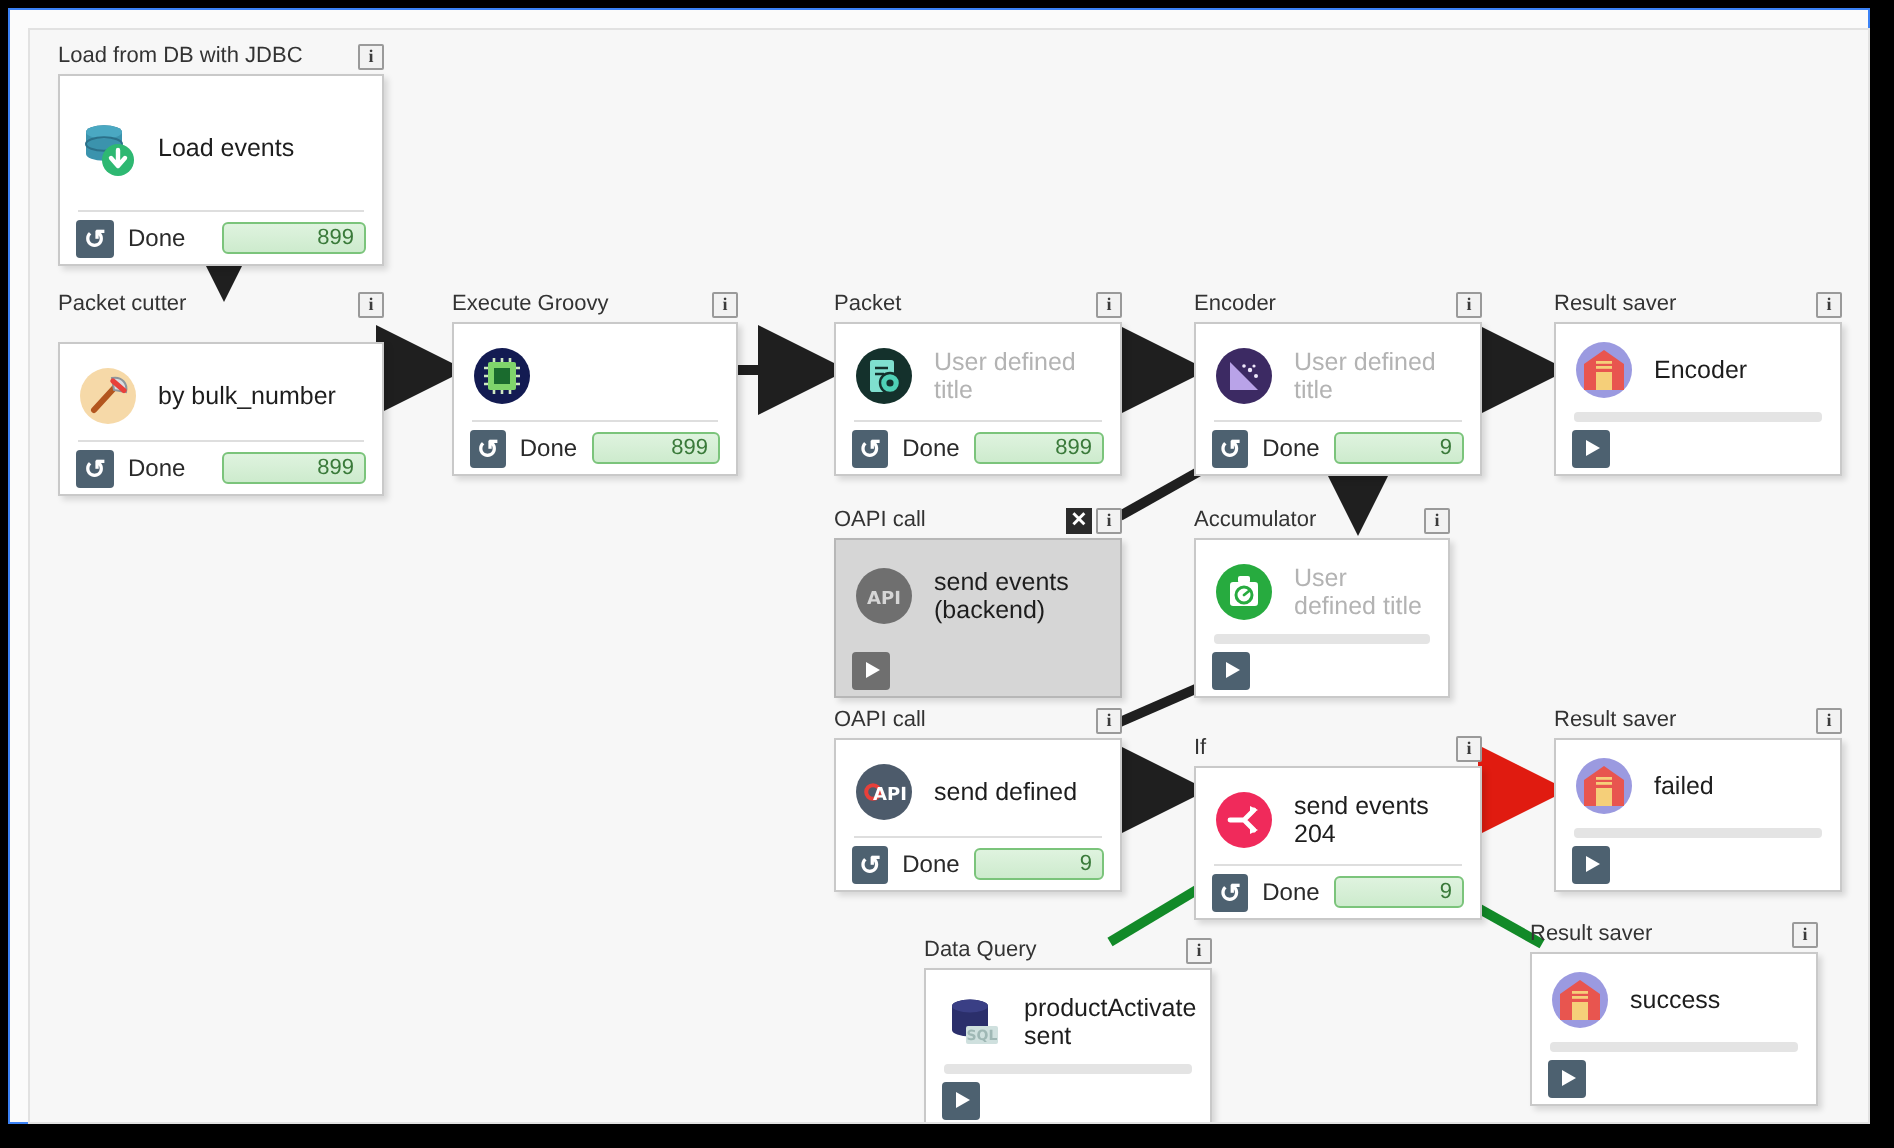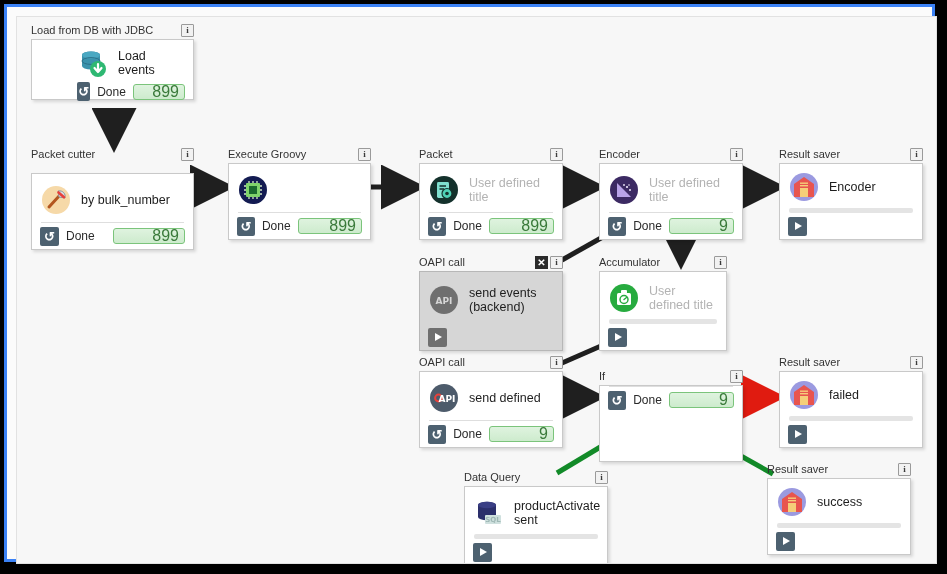--- a/index.html
+++ b/index.html
@@ -8,21 +8,21 @@
     background:#000;
     font-family:"Liberation Sans", sans-serif;
     overflow:hidden;
   }
   #stage{position:relative;width:947px;height:574px;}
 
   
   #frame{
     position:absolute;left:4px;top:4px;width:931px;height:558px;
     background:#fbfbfb;
-    border:3px solid #3b82f6;
+    border:1px solid #3b82f6;
     box-shadow:3px 3px 6px rgba(0,0,0,.55);
     box-sizing:border-box;
   }
   #canvas{
     position:absolute;left:9px;top:9px;width:921px;height:548px;
     background:#f7f7f7;
     border:1px solid #e2e2e2;
     box-sizing:border-box;
     overflow:hidden;
   }
@@ -69,21 +69,21 @@
   .node-label.ghost{color:#b3b3b3;}
   .sep{height:1px;background:#dedede;margin:0 9px;}
   .node-foot{
     height:26px;display:flex;align-items:center;padding:0 8px;gap:7px;
   }
   .status-txt{font-size:12px;color:#2a2a2a;}
   .progress{
     margin-left:auto;height:16px;border:1px solid #7bc47b;border-radius:3px;
     background:linear-gradient(#dff3df,#cdebcd);
     display:flex;align-items:center;justify-content:flex-end;
-    padding-right:5px;font-size:16px;color:#3a7a3a;box-sizing:border-box;
+    padding-right:5px;font-size:11px;color:#3a7a3a;box-sizing:border-box;
   }
   .flatbar{height:5px;background:#e4e4e4;margin:0 9px;border-radius:2px;}
 
   
   .icn{width:30px;height:30px;flex:0 0 30px;position:relative;}
   .icn svg{display:block;width:30px;height:30px;}
 
   
   .btn-run{
     width:19px;height:19px;background:#4d6170;border-radius:2px;
@@ -145,21 +145,21 @@
         <path d="M690,420 L756,457" stroke="#128a28" stroke-width="5" fill="none"></path>
       </svg>
 
       <div class="node" id="n-load" style="left:14px;top:6px;width:163px;">
         <div class="node-head">
           <span class="node-title">Load from DB with JDBC</span>
           <span class="head-btns">
             <span class="ibtn">i</span>
           </span>
         </div>
-        <div class="node-body" style="height:61px;padding-left:37px;">
+        <div class="node-body" style="height:96px;">
           <div class="node-main">
             <span class="icn">
               <svg viewBox="0 0 30 30">
                 <ellipse cx="13" cy="7" rx="9" ry="3.4" fill="#2f7d96"></ellipse>
                 <path d="M4,7 L4,18 a9,3.4 0 0 0 18,0 L22,7 Z" fill="#3b93ad"></path>
                 <ellipse cx="13" cy="7" rx="9" ry="3.4" fill="#4aa8c2"></ellipse>
                 <ellipse cx="13" cy="13" rx="9" ry="3.4" fill="none" stroke="#2b7089" stroke-width="1"></ellipse>
                 <circle cx="20" cy="21" r="8" fill="#2eb872"></circle>
                 <path d="M20,16 L20,23 M16.5,20 L20,24 L23.5,20" stroke="#fff" stroke-width="2.2" fill="none" stroke-linecap="round" stroke-linejoin="round"></path>
               </svg>
@@ -404,20 +404,31 @@
       </div>
 
       <div class="node" id="n-if" style="left:582px;top:352px;width:144px;">
         <div class="node-head">
           <span class="node-title">If</span>
           <span class="head-btns">
             <span class="ibtn">i</span>
           </span>
         </div>
         <div class="node-body" style="height:77px;">
+          <div class="node-main">
+            <span class="icn">
+              <svg viewBox="0 0 30 30">
+                <circle cx="15" cy="15" r="14" fill="#f02a5b"></circle>
+                <path d="M8,15 L15,15 M15,15 L20,10 M15,15 L20,20" stroke="#fff" stroke-width="2.4" fill="none" stroke-linecap="round" stroke-linejoin="round"></path>
+                <path d="M18,8 L22,10 L18,12" fill="#fff"></path>
+                <path d="M18,18 L22,20 L18,22" fill="#fff"></path>
+              </svg>
+            </span>
+            <span class="node-label">send events 204</span>
+          </div>
           <div class="sep"></div>
           <div class="node-foot">
             <span class="btn-redo">↺</span>
             <span class="status-txt">Done</span>
             <span class="progress" style="width:68px;">9</span>
           </div>
         </div>
       </div>
 
       <div class="node" id="n-rs-failed" style="left:762px;top:338px;width:144px;">

